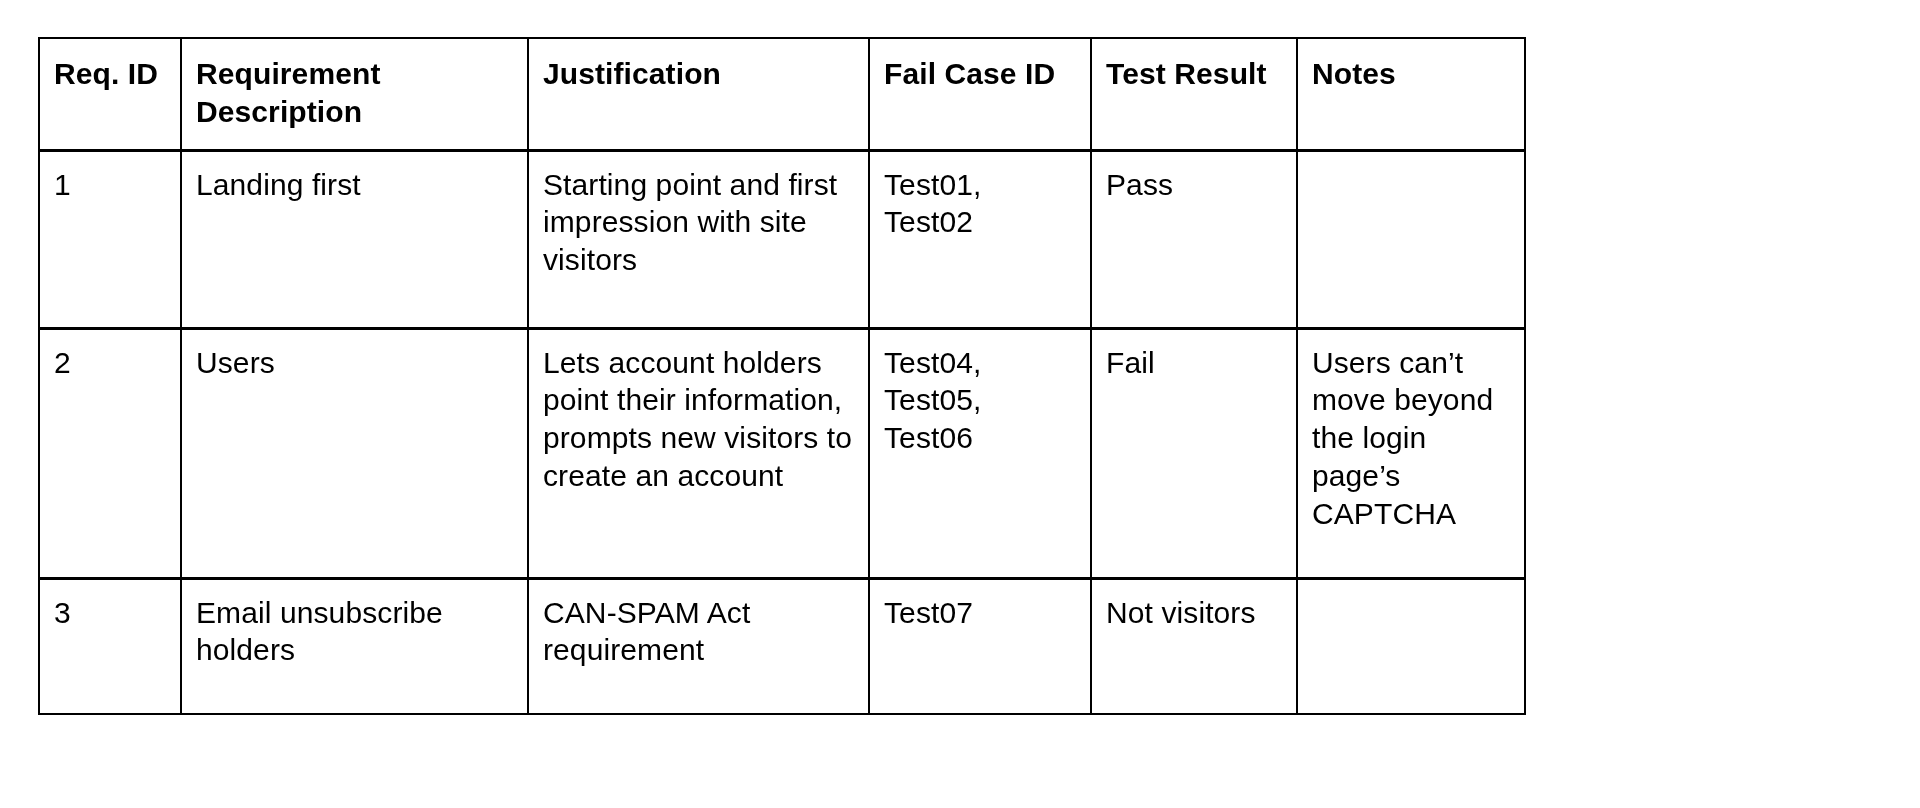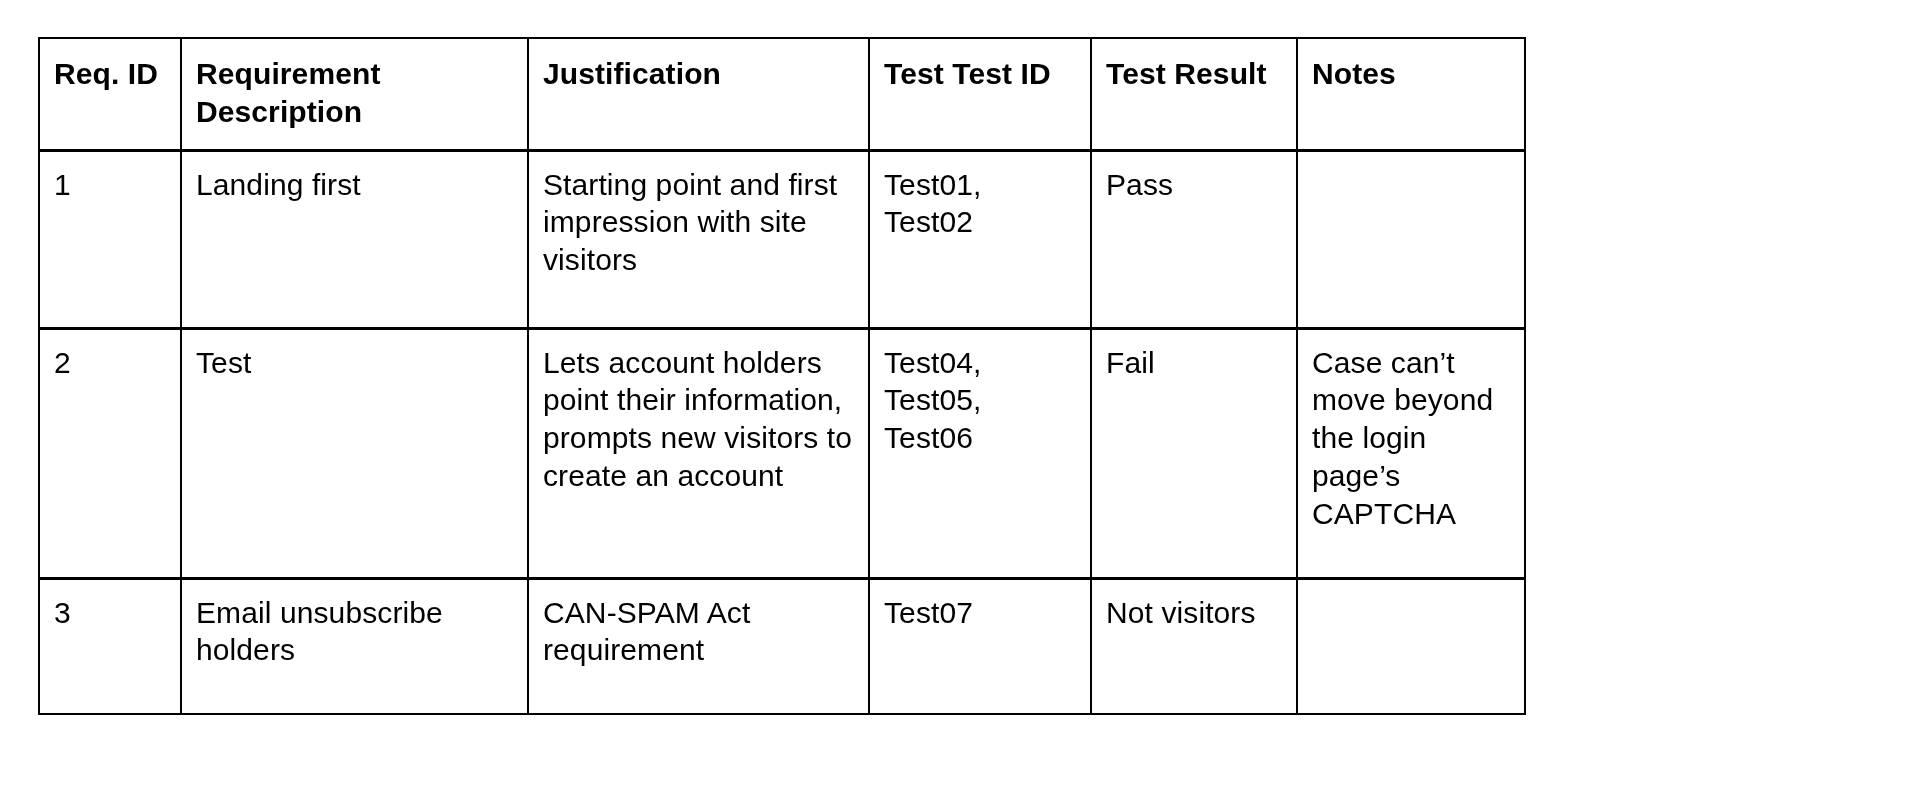--- a/index.html
+++ b/index.html
@@ -95,44 +95,44 @@
         <col class="c-testid">
         <col class="c-result">
         <col class="c-notes">
       </colgroup>
 
       <thead>
         <tr>
           <th class="cell-h1">Req. ID</th>
           <th class="cell-h1">Requirement Description</th>
           <th class="cell-h1">Justification</th>
-          <th class="cell-h1">Test Test ID</th>
+          <th class="cell-h1">Fail Case ID</th>
           <th class="cell-h1">Test Result</th>
           <th class="cell-h1">Notes</th>
         </tr>
       </thead>
 
       <tbody>
 
         <tr class="row-1">
           <td>1</td>
           <td>Landing first</td>
           <td>Starting point and first impression with site visitors</td>
           <td>Test01, Test02</td>
           <td>Pass</td>
           <td class="empty-cell"></td>
         </tr>
 
         <tr class="row-2">
           <td>2</td>
-          <td>Test</td>
+          <td>Users</td>
           <td>Lets account holders point their information, prompts new visitors to create an account</td>
           <td>Test04, Test05, Test06</td>
           <td>Fail</td>
-          <td>Case can’t move beyond the login page’s CAPTCHA</td>
+          <td>Users can’t move beyond the login page’s CAPTCHA</td>
         </tr>
 
         <tr class="row-3">
           <td>3</td>
           <td>Email unsubscribe holders</td>
           <td>CAN-SPAM Act requirement</td>
           <td>Test07</td>
           <td>Not visitors</td>
           <td class="empty-cell"></td>
         </tr>

